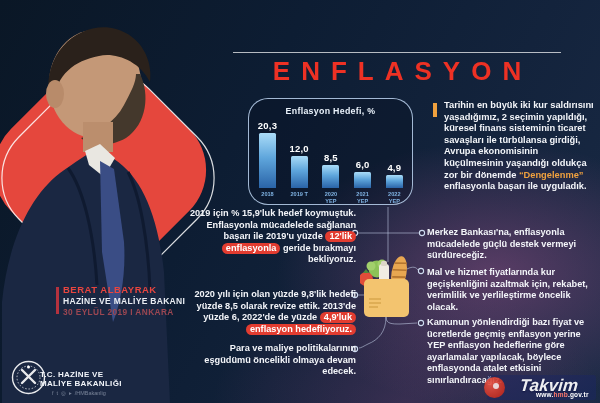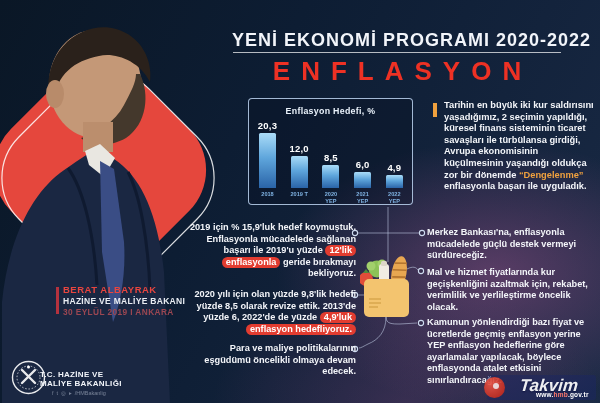--- a/index.html
+++ b/index.html
@@ -12,38 +12,38 @@
   }
   .abs{position:absolute;}
   
   .program-title{left:232px;top:30px;width:330px;text-align:center;color:#f2f5fa;
     font-size:18px;font-weight:600;letter-spacing:1px;white-space:nowrap;}
   .title-rule{left:233px;top:52px;width:328px;height:1px;background:rgba(255,255,255,.7);}
   .main-title{left:232px;top:56px;width:330px;text-align:center;color:#ee3124;
     font-size:26px;font-weight:800;letter-spacing:11px;padding-left:11px;white-space:nowrap;}
   
   .chart-panel{left:248px;top:98px;width:165px;height:107px;border:1.5px solid rgba(190,214,242,.85);
-    border-radius:4px;background:rgba(6,14,30,.30);}
+    border-radius:20px;background:rgba(6,14,30,.30);}
   .chart-title{position:absolute;top:7px;left:0;right:0;text-align:center;color:#eaf2fb;
     font-size:8.8px;font-weight:700;letter-spacing:.3px;}
   .chart-plot{position:absolute;left:10px;right:0;top:20px;bottom:16px;}
   .bar-group{position:absolute;bottom:0;display:flex;flex-direction:column;align-items:center;justify-content:flex-end;}
   .bar{width:100%;background:linear-gradient(180deg,#aadcf8 0%,#5fa6dc 45%,#2a64a8 100%);border-radius:1.5px 1.5px 0 0;}
   .bar-value{font-size:9.5px;font-weight:800;color:#ffffff;margin-bottom:2px;letter-spacing:.2px;}
   .bar-cat{position:absolute;top:100%;margin-top:3px;width:30px;left:50%;transform:translateX(-50%);
     text-align:center;font-size:5.6px;line-height:6.6px;color:#7fb2e2;font-weight:700;white-space:pre-line;}
   
   .quote-accent{left:433px;top:103px;width:3.5px;height:14px;background:#f0a13e;}
   .quote{left:444px;top:100px;width:153px;color:#f3f5f9;font-size:9.3px;line-height:11.6px;font-weight:600;}
   .quote .orange{color:#f0a13e;font-weight:800;}
   
   .note{color:#f3f5f9;font-size:9.2px;line-height:11.5px;font-weight:600;text-align:right;width:171px;left:185px;}
   .note .hl{background:#e23c30;color:#fff;border-radius:7px;padding:0 4px 1px 4px;
     -webkit-box-decoration-break:clone;box-decoration-break:clone;}
-  .note1{top:222px;}
+  .note1{top:208px;}
   .note2{top:289px;}
   .note3{top:343px;}
   
   .bullet{color:#f3f5f9;font-size:9.2px;line-height:11.5px;font-weight:600;width:166px;left:427px;}
   .bullet1{top:227px;}
   .bullet2{top:267px;}
   .bullet3{top:317px;}
   
   .minister-accent{left:56px;top:287px;width:2.5px;height:27px;background:#b5323e;}
   .minister-name{left:63px;top:284px;color:#e8453f;font-size:9.5px;font-weight:800;letter-spacing:.5px;white-space:nowrap;}
@@ -100,21 +100,20 @@
     <g fill="rgba(10,20,40,.2)" stroke="#cfdcf0" stroke-width="1.1">
       <circle cx="355" cy="233" r="2.6"></circle>
       <circle cx="422" cy="233" r="2.6"></circle>
       <circle cx="355" cy="295" r="2.6"></circle>
       <circle cx="421" cy="271" r="2.6"></circle>
       <circle cx="355" cy="349" r="2.6"></circle>
       <circle cx="421" cy="323" r="2.6"></circle>
     </g>
   </svg>
 
-  <div class="abs program-title">YENİ EKONOMİ PROGRAMI 2020-2022</div>
   <div class="abs title-rule"></div>
   <div class="abs main-title">ENFLASYON</div>
 
   <div class="abs chart-panel">
     <div class="chart-title">Enflasyon Hedefi, %</div>
     <div class="chart-plot">
         <div class="bar-group" style="left: 0px; width: 17px;">
           <div class="bar-value">20,3</div>
           <div class="bar" style="height: 54.81px;"></div>
           <div class="bar-cat">2018</div>

